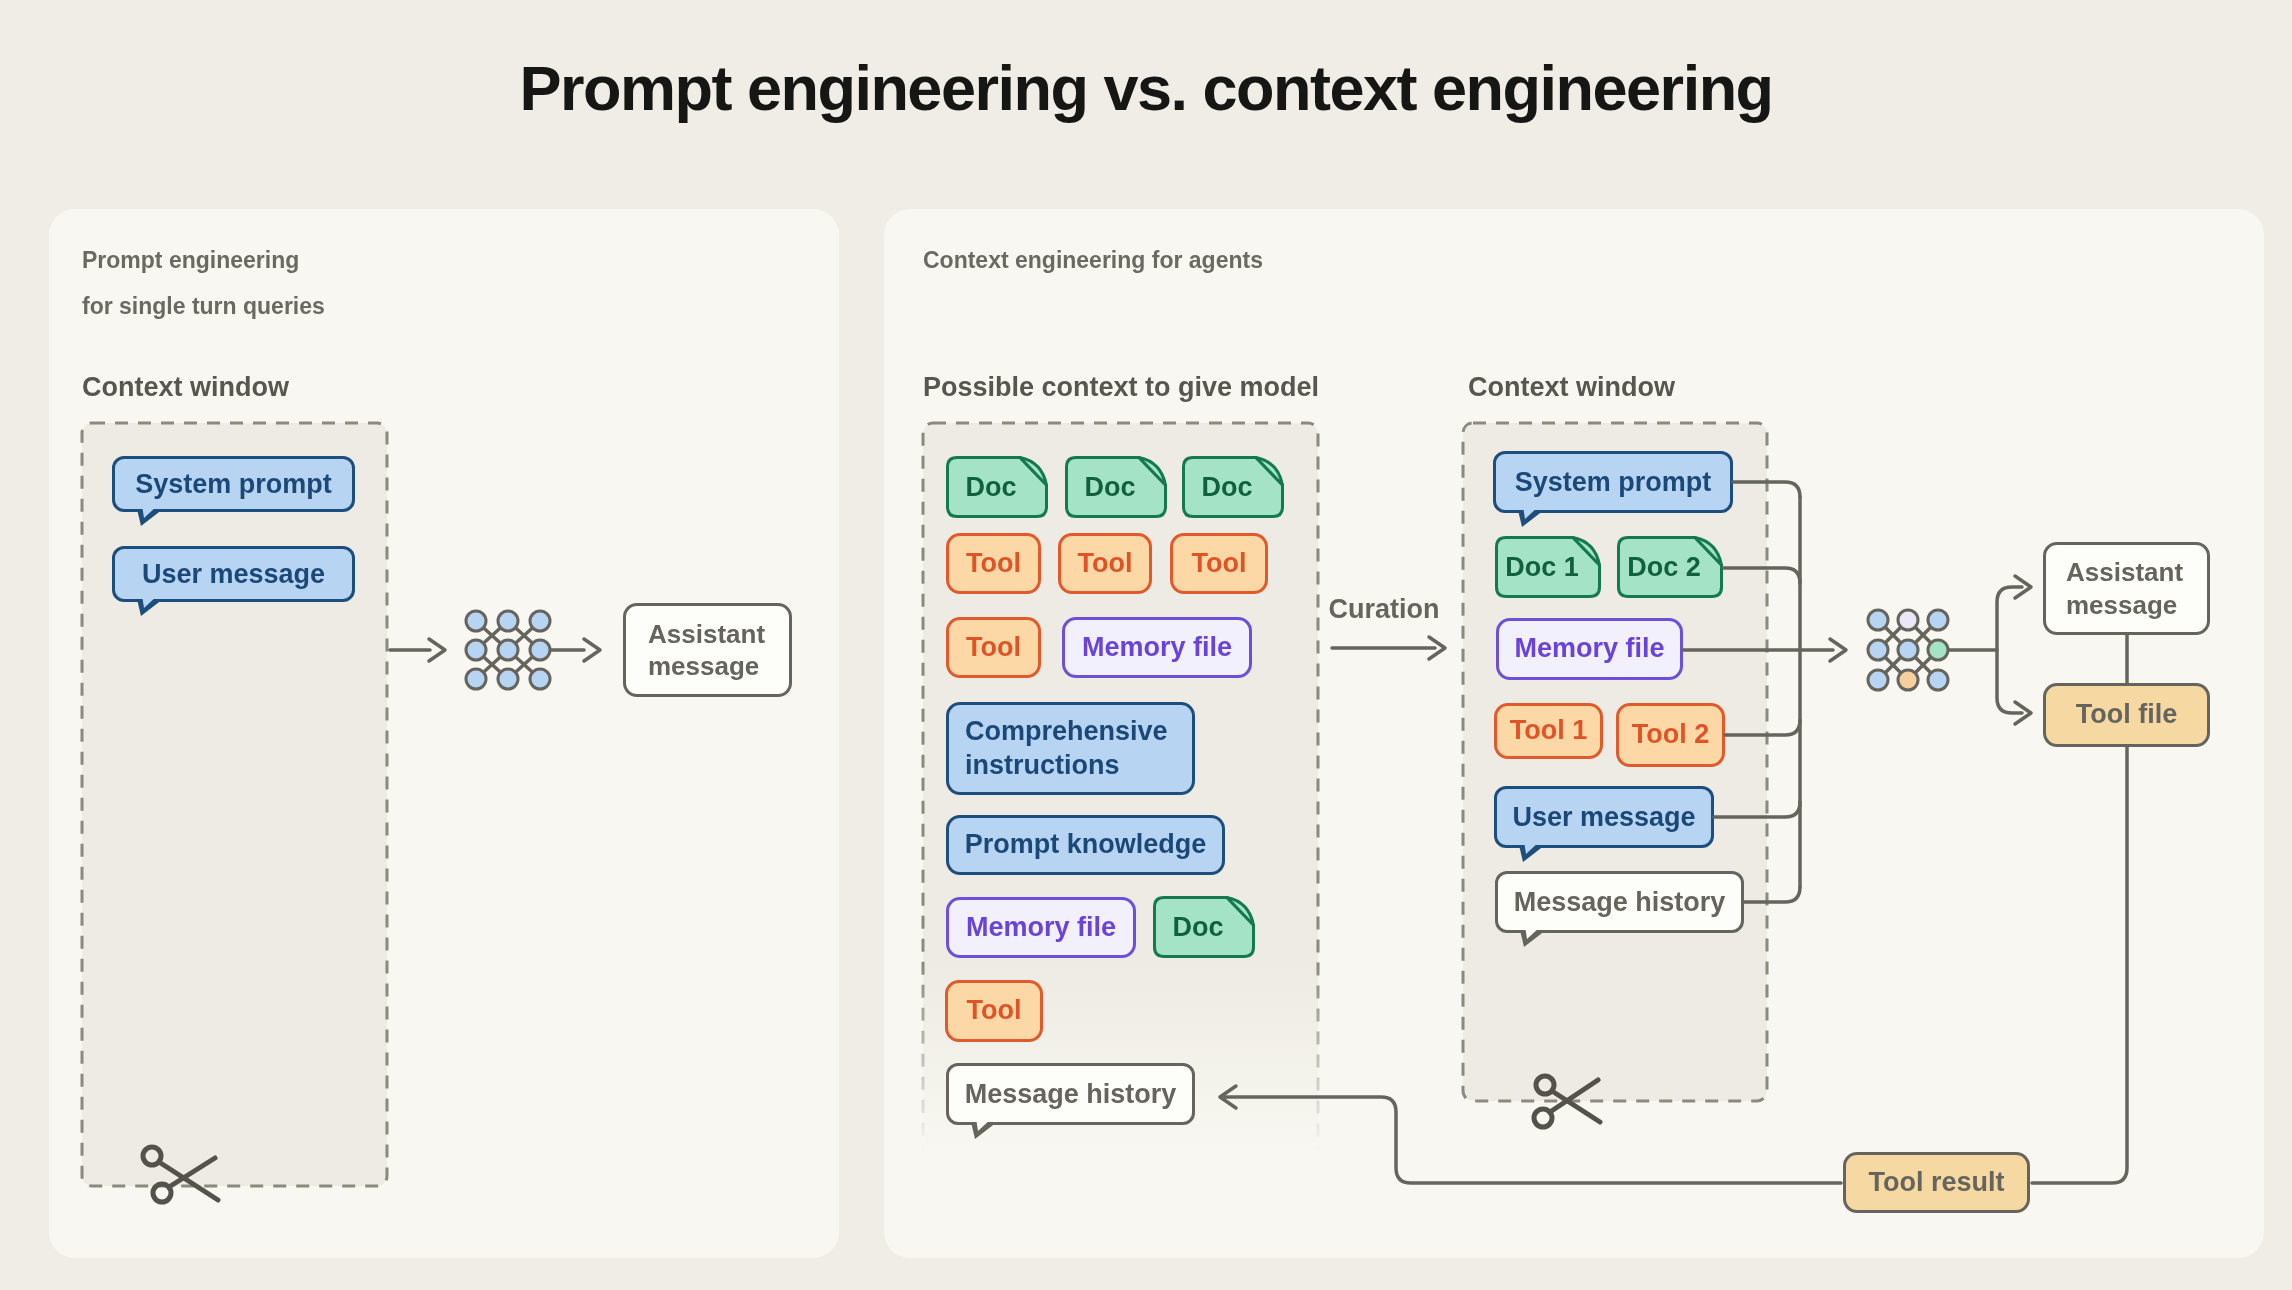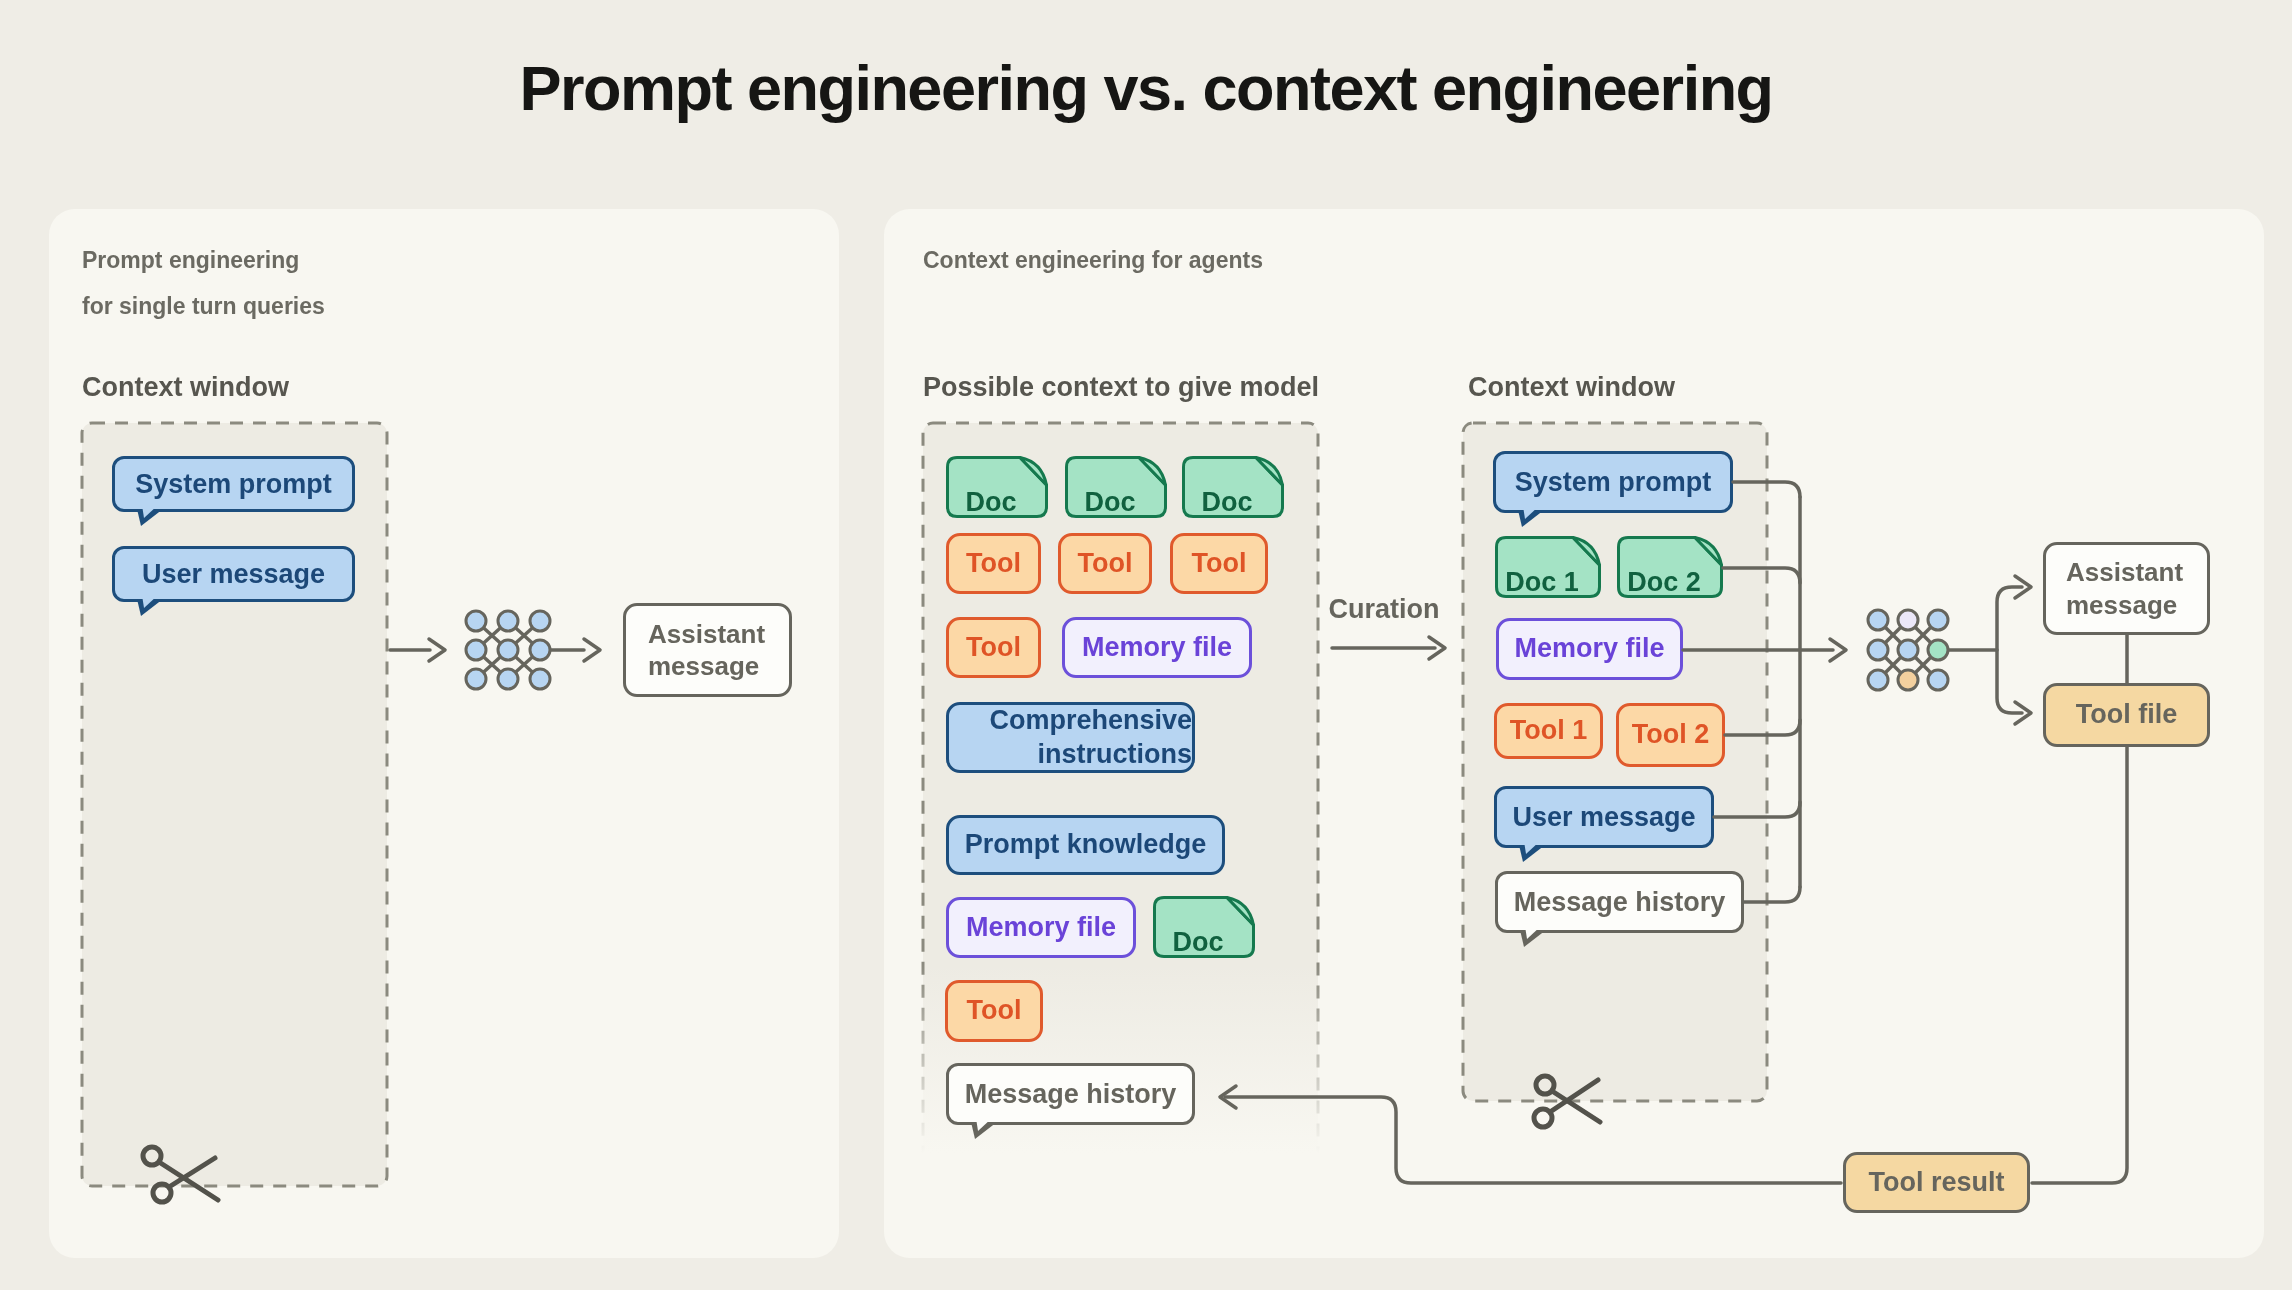--- a/index.html
+++ b/index.html
@@ -45,21 +45,21 @@
     border-top:13px solid var(--fc);border-right:14px solid transparent;border-left:2px solid transparent;
   }
   .blue{background:#b7d5f2;border-color:#1d4e7d;color:#1c4878;--fc:#b7d5f2;--bc:#1d4e7d;}
   .white{background:#fdfdfa;border-color:#66655d;color:#66655d;--fc:#fdfdfa;--bc:#66655d;}
   .orange{background:#fcd8a6;border-color:#e05a2c;color:#df5426;}
   .purple{background:#f2f0fd;border-color:#6c50da;color:#6a43d8;}
   .blue-box{background:#b7d5f2;border-color:#1d4e7d;color:#1c4878;}
   .tan{background:#f5d8a2;border-color:#66655d;color:#66655d;}
   .white-box{background:#fdfdfa;border-color:#66655d;color:#66655d;}
   .doc{
-    position:absolute;display:flex;align-items:flex-end;justify-content:center;
+    position:absolute;display:flex;align-items:center;justify-content:center;
     font-size:27px;font-weight:700;color:#10613f;z-index:2;padding-right:12px;box-sizing:border-box;
   }
   .doc svg{position:absolute;left:0;top:0;}
   .doc span{position:relative;}
   .left-pad{justify-content:flex-start;padding-left:20px;text-align:left;}
 </style>
 </head>
 <body>
 
 <div class="title">Prompt engineering vs. context engineering</div>
@@ -177,21 +177,21 @@
     <span>Tool</span>
     </div>
 
   <div class="item orange" style="left:62px;top:408px;width:95px;height:61px;">
     <span>Tool</span>
     </div>
   <div class="item purple" style="left:178px;top:408px;width:190px;height:61px;">
     <span>Memory file</span>
     </div>
 
-  <div class="item blue-box left-pad" style="left:62px;top:493px;width:249px;height:71px;padding-left:24px;text-align:right;">
+  <div class="item blue-box left-pad" style="left:62px;top:493px;width:249px;height:93px;padding-left:16px;">
     <span>Comprehensive instructions</span>
     </div>
 
   <div class="item blue-box" style="left:62px;top:606px;width:279px;height:60px;">
     <span>Prompt knowledge</span>
     </div>
 
   <div class="item purple" style="left:62px;top:688px;width:190px;height:61px;">
     <span>Memory file</span>
     </div>

